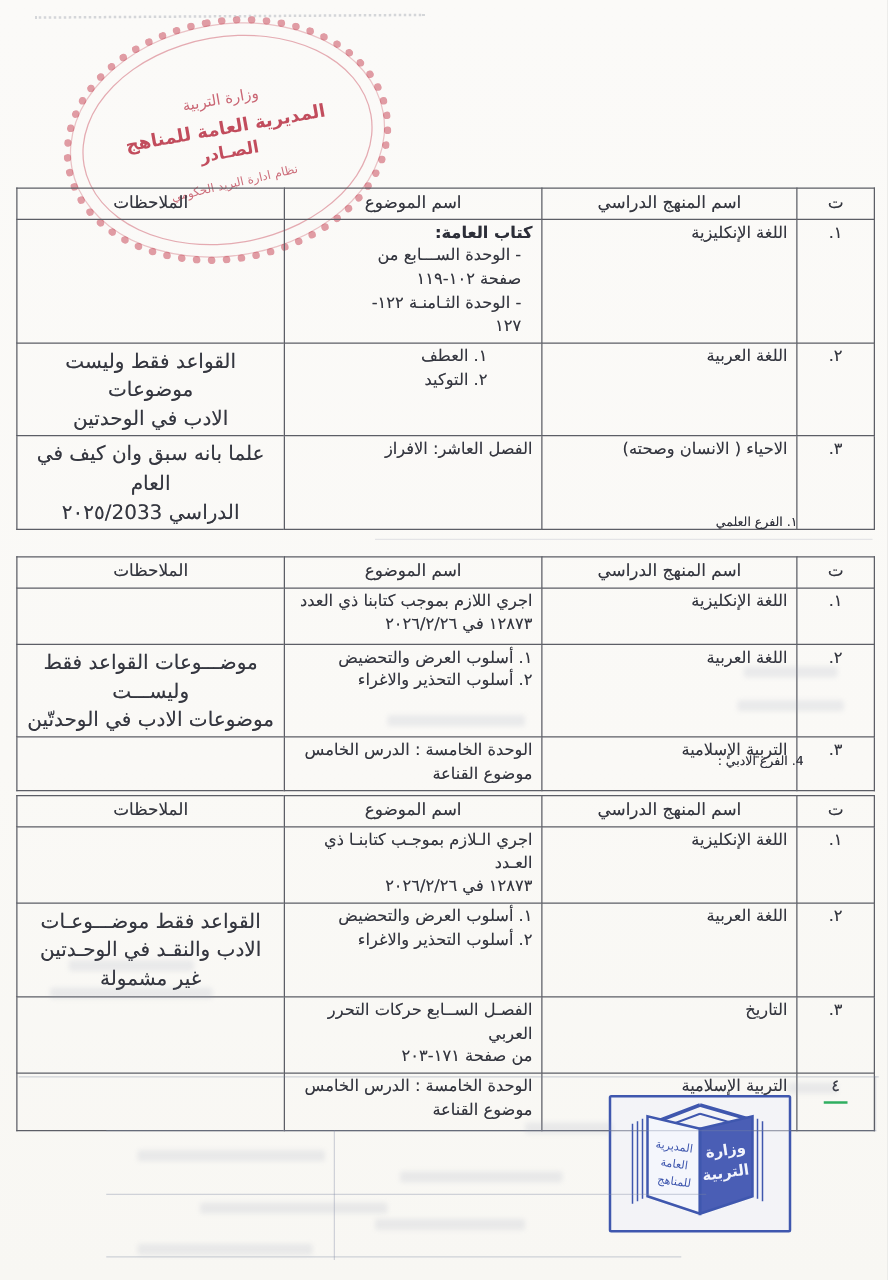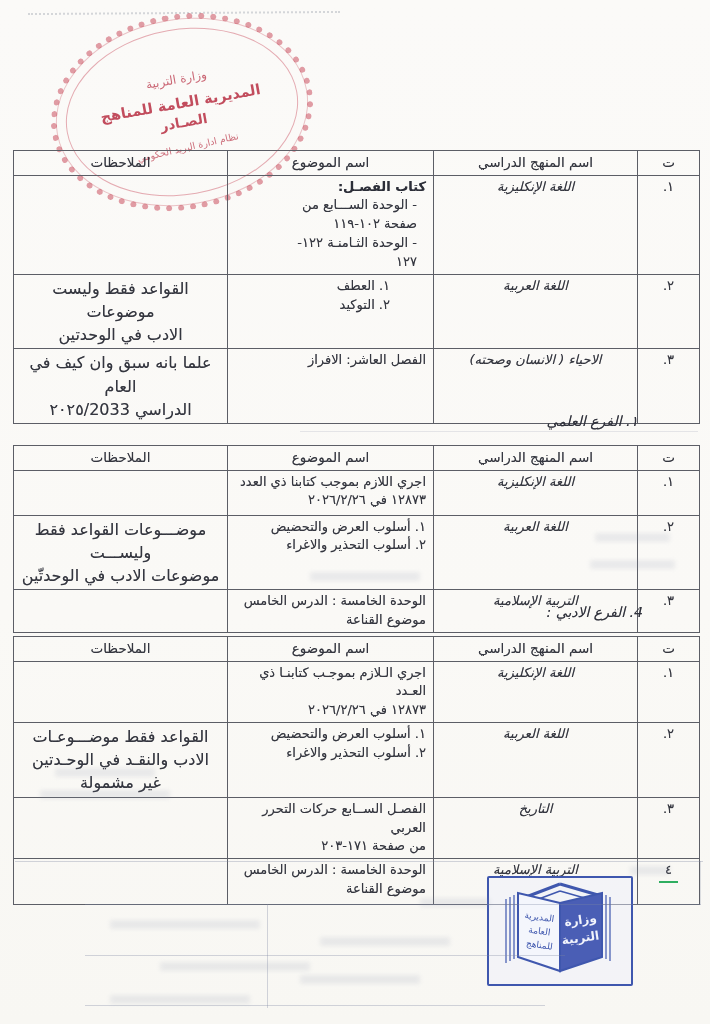--- a/index.html
+++ b/index.html
@@ -16,43 +16,42 @@
     direction:rtl;
     color:#383a44;
   }
 
   
   .h-main{
     position:absolute; font-weight:bold; font-size:15px; color:#23232b;
     text-shadow:0 0 .5px rgba(30,30,40,.6); white-space:nowrap;
   }
   .h-sub{
-    position:absolute; font-size:14px; color:#30323c; white-space:nowrap;
+    position:absolute; font-size:10px; color:#30323c; white-space:nowrap;
     text-shadow:0 0 .4px rgba(40,42,52,.5);
-    font-style:italic;
   }
 
   
   table.doc{
     position:absolute; right:10px; width:686px;
     border-collapse:collapse; table-layout:fixed;
     font-size:13px; color:#34363f;
   }
   table.doc td,table.doc th{
     border:1px solid #5c5e66;
     vertical-align:top;
     padding:2px 7px;
     line-height:1.45;
     font-weight:normal;
     text-shadow:0 0 .4px rgba(52,54,63,.5);
     margin-top:26px;
   }
   table.doc th{ text-align:center; padding:2px 4px; font-size:13.5px; }
   .c-num{ text-align:center; }
-  .c-subject{ text-align:center;font-style:italic; }
+  .c-subject{ text-align:right; }
   .c-topic{ text-align:right; }
   .c-notes{ text-align:center; font-size:16px; }
   .ws{ white-space:pre-line; }
   .topic-title{ font-weight:bold; color:#2c2e38; }
   .topic-ind{ padding-right:9px; }
   .pad-r{ padding-right:36px; }
   .green-underline{
     display:inline-block; padding:0 6px 1px;
     border-bottom:2.5px solid #2fae60;
   }
@@ -131,21 +130,21 @@
         <tr style="height:22px">
       <th>ت</th>
       <th>اسم المنهج الدراسي</th>
       <th>اسم الموضوع</th>
       <th>الملاحظات</th>
     </tr>
     <tr style="height:90px">
       <td class="c-num"><span>١.</span></td>
       <td class="c-subject">اللغة الإنكليزية</td>
       <td class="c-topic">
-        <div class="topic-title">كتاب الفصـل:</div>
+        <div class="topic-title">كتاب العامة:</div>
         <div class="ws topic-ind">- الوحدة الســـابع من
 صفحة ١٠٢-١١٩
 - الوحدة الثـامنـة ١٢٢-
 ١٢٧</div>
       </td>
       <td class="c-notes">
             <div class="ws"></div>
           </td>
     </tr>
     <tr style="height:40px">

